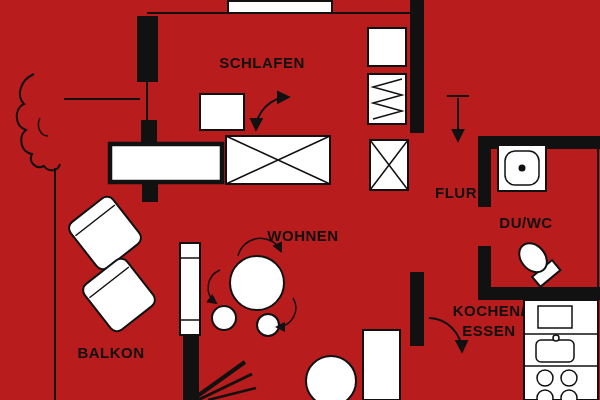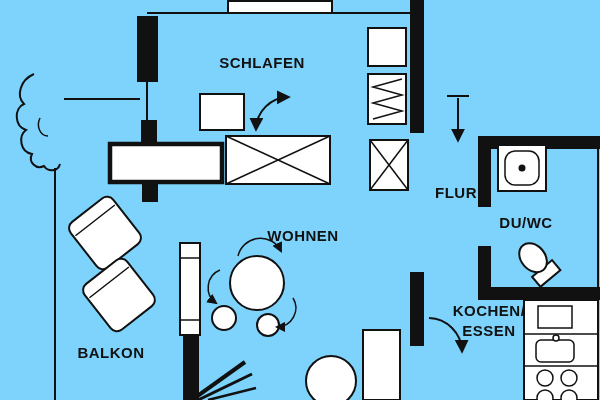--- a/index.html
+++ b/index.html
@@ -1,20 +1,20 @@
 <!DOCTYPE html>
 <html><head>
 <meta charset="utf-8">
 <style>
   html, body { margin: 0; padding: 0; background: #fff; }
   #stage {
     position: relative;
     width: 600px;
     height: 400px;
-    background: #7dd3fc;
+    background: #b91c1c;
     overflow: hidden;
     font-family: "Liberation Sans", sans-serif;
   }
   svg { display: block; }
   .wall { fill: #111; stroke: none; }
   .thin { stroke: #111; stroke-width: 2; fill: none; }
   .furn { stroke: #111; stroke-width: 2; fill: #fff; }
   .furn-light { stroke: #111; stroke-width: 1.5; fill: #fff; }
   .mark { stroke: #111; stroke-width: 1.5; fill: none; }
   .arc  { stroke: #111; stroke-width: 2; fill: none; }

